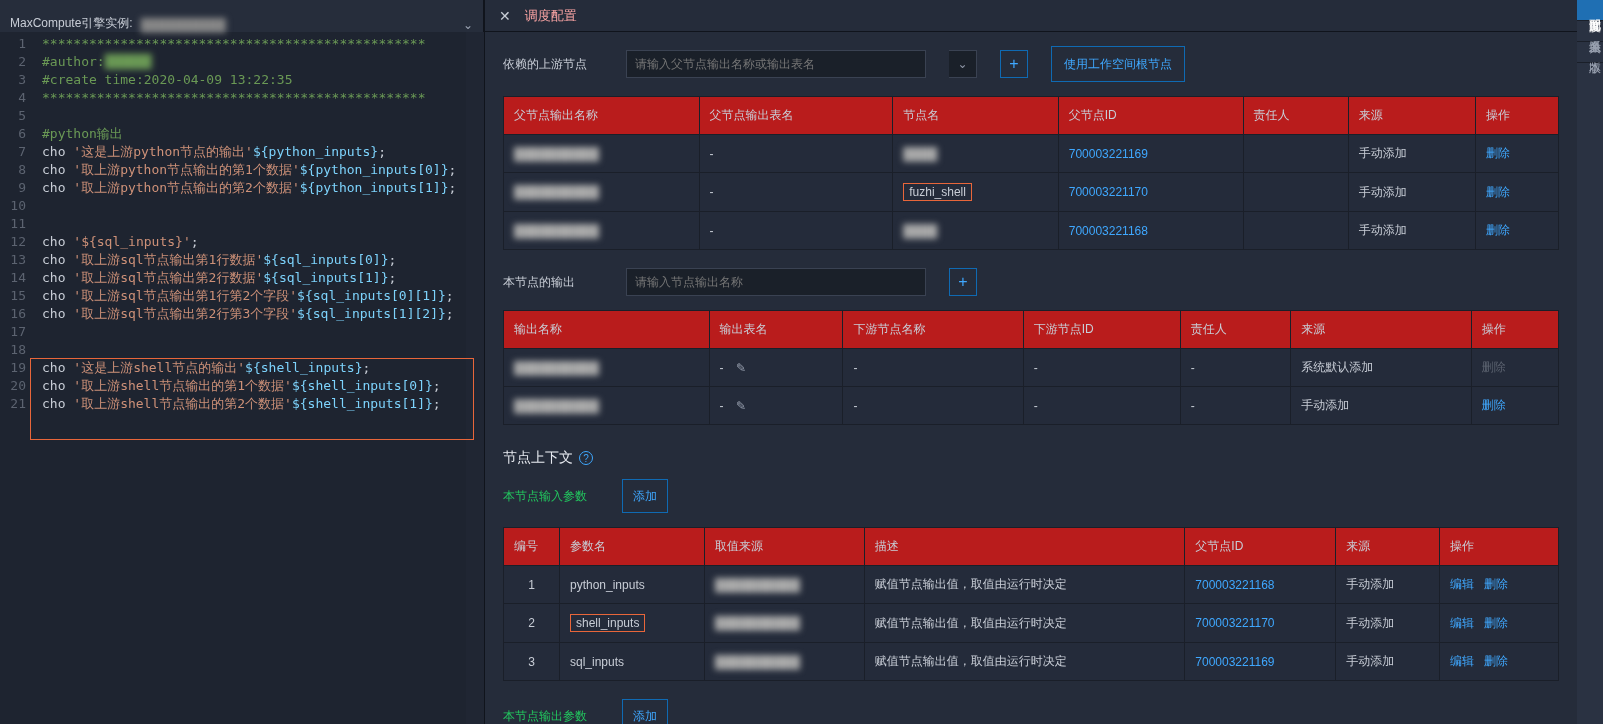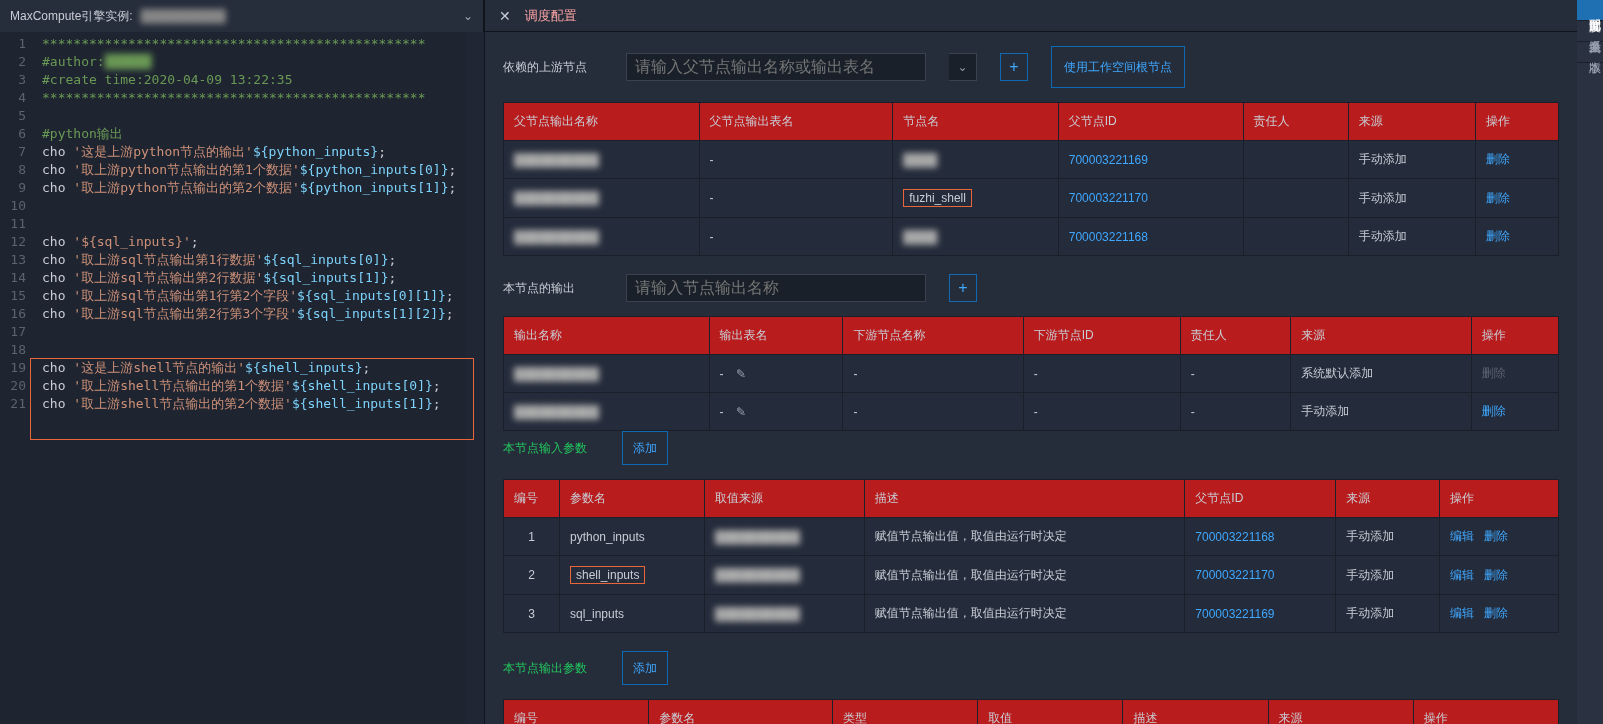--- a/index.html
+++ b/index.html
@@ -10,21 +10,21 @@
   font-size: 12px;
   width: 1603px;
   height: 724px;
   overflow: hidden;
   display: flex;
 }
 
 
 .editor-col { width: 484px; display: flex; flex-direction: column; background: #1e2430; }
 .editor-header {
-  height: 32px; display: flex; align-items: center; padding: 0 10px;
+  height: 32px; display: flex; align-items: flex-end; padding: 0 10px;
   background: #262d3b; border-right: 1px solid #10141c;
 }
 .editor-header-label { color: #c8cdd6; margin-right: 8px; font-size: 12px; }
 .editor-header-value { color: #888; filter: blur(3px); flex: 1; }
 .dropdown-caret { color: #9aa2b1; margin-left: 6px; }
 
 .code-wrap { flex: 1; display: flex; position: relative; }
 .gutter {
   width: 38px; background: #1e2430; color: #5c6370;
   font-family: Consolas, monospace; font-size: 13px; padding-top: 3px;
@@ -60,35 +60,35 @@
   background: #252c3a; border-bottom: 1px solid #10141c;
 }
 .close-x { color: #c8cdd6; font-size: 14px; margin-right: 14px; cursor: pointer; }
 .panel-title { color: #fca5a5; font-size: 13px; }
 
 .section { padding: 14px 18px 6px 18px; }
 .row { display: flex; align-items: center; margin-bottom: 14px; flex-wrap: wrap; gap: 23px; }
 .row-label { color: #c8cdd6; width: 100px; }
 .txt-input {
   background: #1a2029; border: 1px solid #3a4252; color: #8d95a5;
-  height: 28px; padding: 0 8px; font-size: 16px;
+  height: 28px; padding: 0 8px; font-size: 12px;
 }
 .txt-input.wide { width: 300px; }
 .sel-caret {
   width: 28px; height: 28px; display: inline-flex; align-items: center;
   justify-content: center; color: #8d95a5; border: 1px solid #3a4252;
   border-left: none; background: #1a2029;
 }
 .btn-icon {
   width: 28px; height: 28px; display: inline-flex; align-items: center;
   justify-content: center; border: 1px solid #0f6ab3; color: #3fa8ff;
   font-size: 16px; cursor: pointer; background: transparent;
 }
 .btn-outline {
-  height: 42px; padding: 0 12px; border: 1px solid #0f6ab3; color: #3fa8ff;
+  height: 36px; padding: 0 12px; border: 1px solid #0f6ab3; color: #3fa8ff;
   display: inline-flex; align-items: center; background: transparent; cursor: pointer;
 }
 .btn-sm { height: 24px; padding: 16px 10px; }
 
 table.tbl { width: 100%; border-collapse: collapse; margin-top: 4px; }
 table.tbl th {
   background: #b91c1c; color: #c8cdd6; font-weight: normal; font-size: 12px;
   text-align: left; padding: 10px 10px; border: 1px solid #1a1f29;
 }
 table.tbl td {
@@ -255,20 +255,24 @@
               <td>- <span class="pencil-icon">✎</span></td>
               <td>-</td>
               <td>-</td>
               <td>-</td>
               <td>手动添加</td>
               <td><span class="link">删除</span></td>
             </tr>
           </tbody>
         </table>
 
+      <div class="sec-title">
+        <span>节点上下文</span>
+        <span class="help-icon">?</span>
+      </div>
 
       <div class="row">
         <span class="sub-label">本节点输入参数</span>
         <span class="btn-outline btn-sm">添加</span>
       </div>
       <table class="tbl" id="in-table">
           <colgroup>
             <col class="c-narrow">
           </colgroup>
           <thead>

